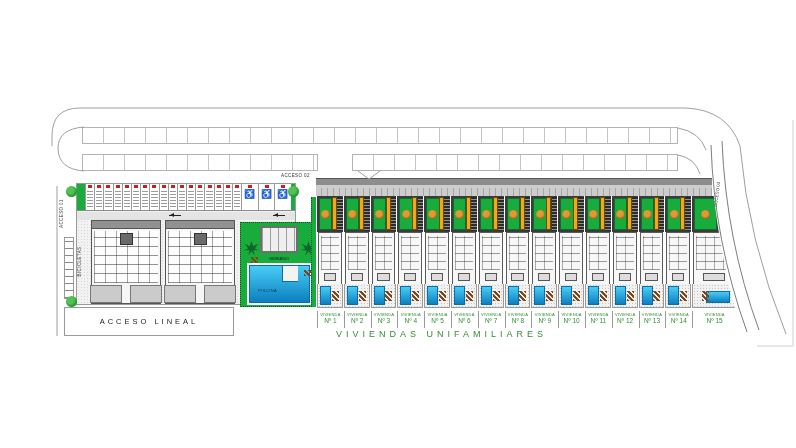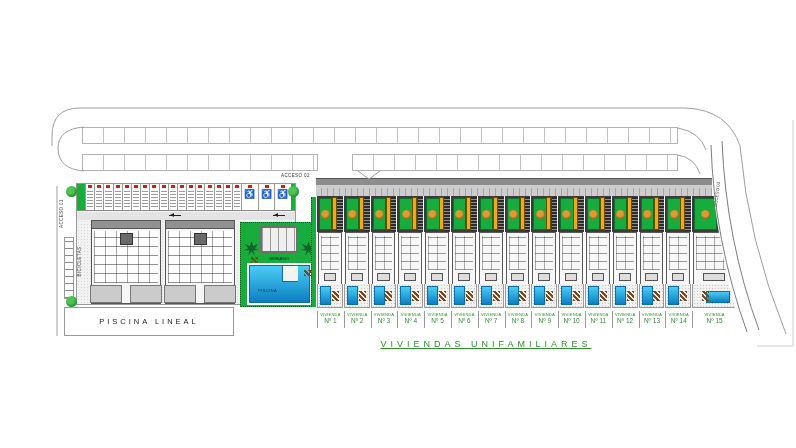--- a/index.html
+++ b/index.html
@@ -102,22 +102,22 @@
     background-image:radial-gradient(#c7c7c7 .5px,transparent .6px);background-size:3px 3px;}
   .upool{position:absolute;left:2px;top:2px;width:11px;height:19px;border:1px solid #0d6da8;
     background:linear-gradient(180deg,var(--pool-light),var(--pool-dark));}
   .uloungers{position:absolute;right:3px;top:7px;width:7px;height:10px;
     background:repeating-linear-gradient(45deg,#7d4616 0 1.5px,transparent 1.5px 3.5px);}
   .unit.wide .upool{left:auto;right:5px;top:auto;bottom:4px;width:24px;height:12px;}
   .unit.wide .uloungers{right:auto;left:9px;}
   .ulabel{margin-top:3px;padding-top:1px;height:17px;text-align:center;color:var(--label-green);border-left:1px solid #9a9a9a;}
   .ulabel .l1{font-size:4px;letter-spacing:.2px;}
   .ulabel .l2{font-size:6.5px;}
-  #section-label{position:absolute;left:336px;top:339px;width:300px;text-align:center;
-    font-size:9px;letter-spacing:4px;color:var(--label-green);text-decoration:underline;}
+  #section-label{position:absolute;left:336px;top:329px;width:300px;text-align:left;
+    font-size:9px;letter-spacing:4px;color:var(--label-green);}
 
   
   #overlay{position:absolute;left:0;top:0;z-index:9;pointer-events:none;}
 </style>
 </head>
 <body>
 
 <div id="stage" data-name="site-plan">
 
   <div class="pstrip" id="strip-top" data-name="street-parking-strip-north"></div>
@@ -260,21 +260,21 @@
 
   <div id="bike-rack" data-name="bicycle-rack"></div>
   <div class="vtext" id="acceso01-label" data-name="access-01-label">ACCESO 01</div>
   <div class="vtext" id="bicicletas-label" data-name="bicycle-parking-label">BICICLETAS</div>
 
   <div class="bush" style="left:66px;top:186px;" data-name="bush-icon"></div>
   <div class="bush" style="left:66px;top:296px;" data-name="bush-icon"></div>
   <div class="bush" style="left:288px;top:186px;" data-name="bush-icon"></div>
 
   <div id="bloque-box" data-name="bloque-lineal-caption">
-    <span data-name="bloque-lineal-label">PISCINA LINEAL</span>
+    <span data-name="bloque-lineal-label">ACCESO LINEAL</span>
   </div>
 
   <div id="communal" data-name="communal-garden">
     <div id="gym" data-name="gym-building"></div>
     <div id="gym-label" data-name="gym-label">GIMNASIO</div>
     <div id="pool" data-name="communal-pool">
       <div class="notch" data-name="pool-deck-notch"></div>
       <div id="pool-label" data-name="pool-label">PISCINA</div>
     </div>
     <div class="palm" style="left:3px;top:18px;" data-name="palm-tree-icon"></div>

